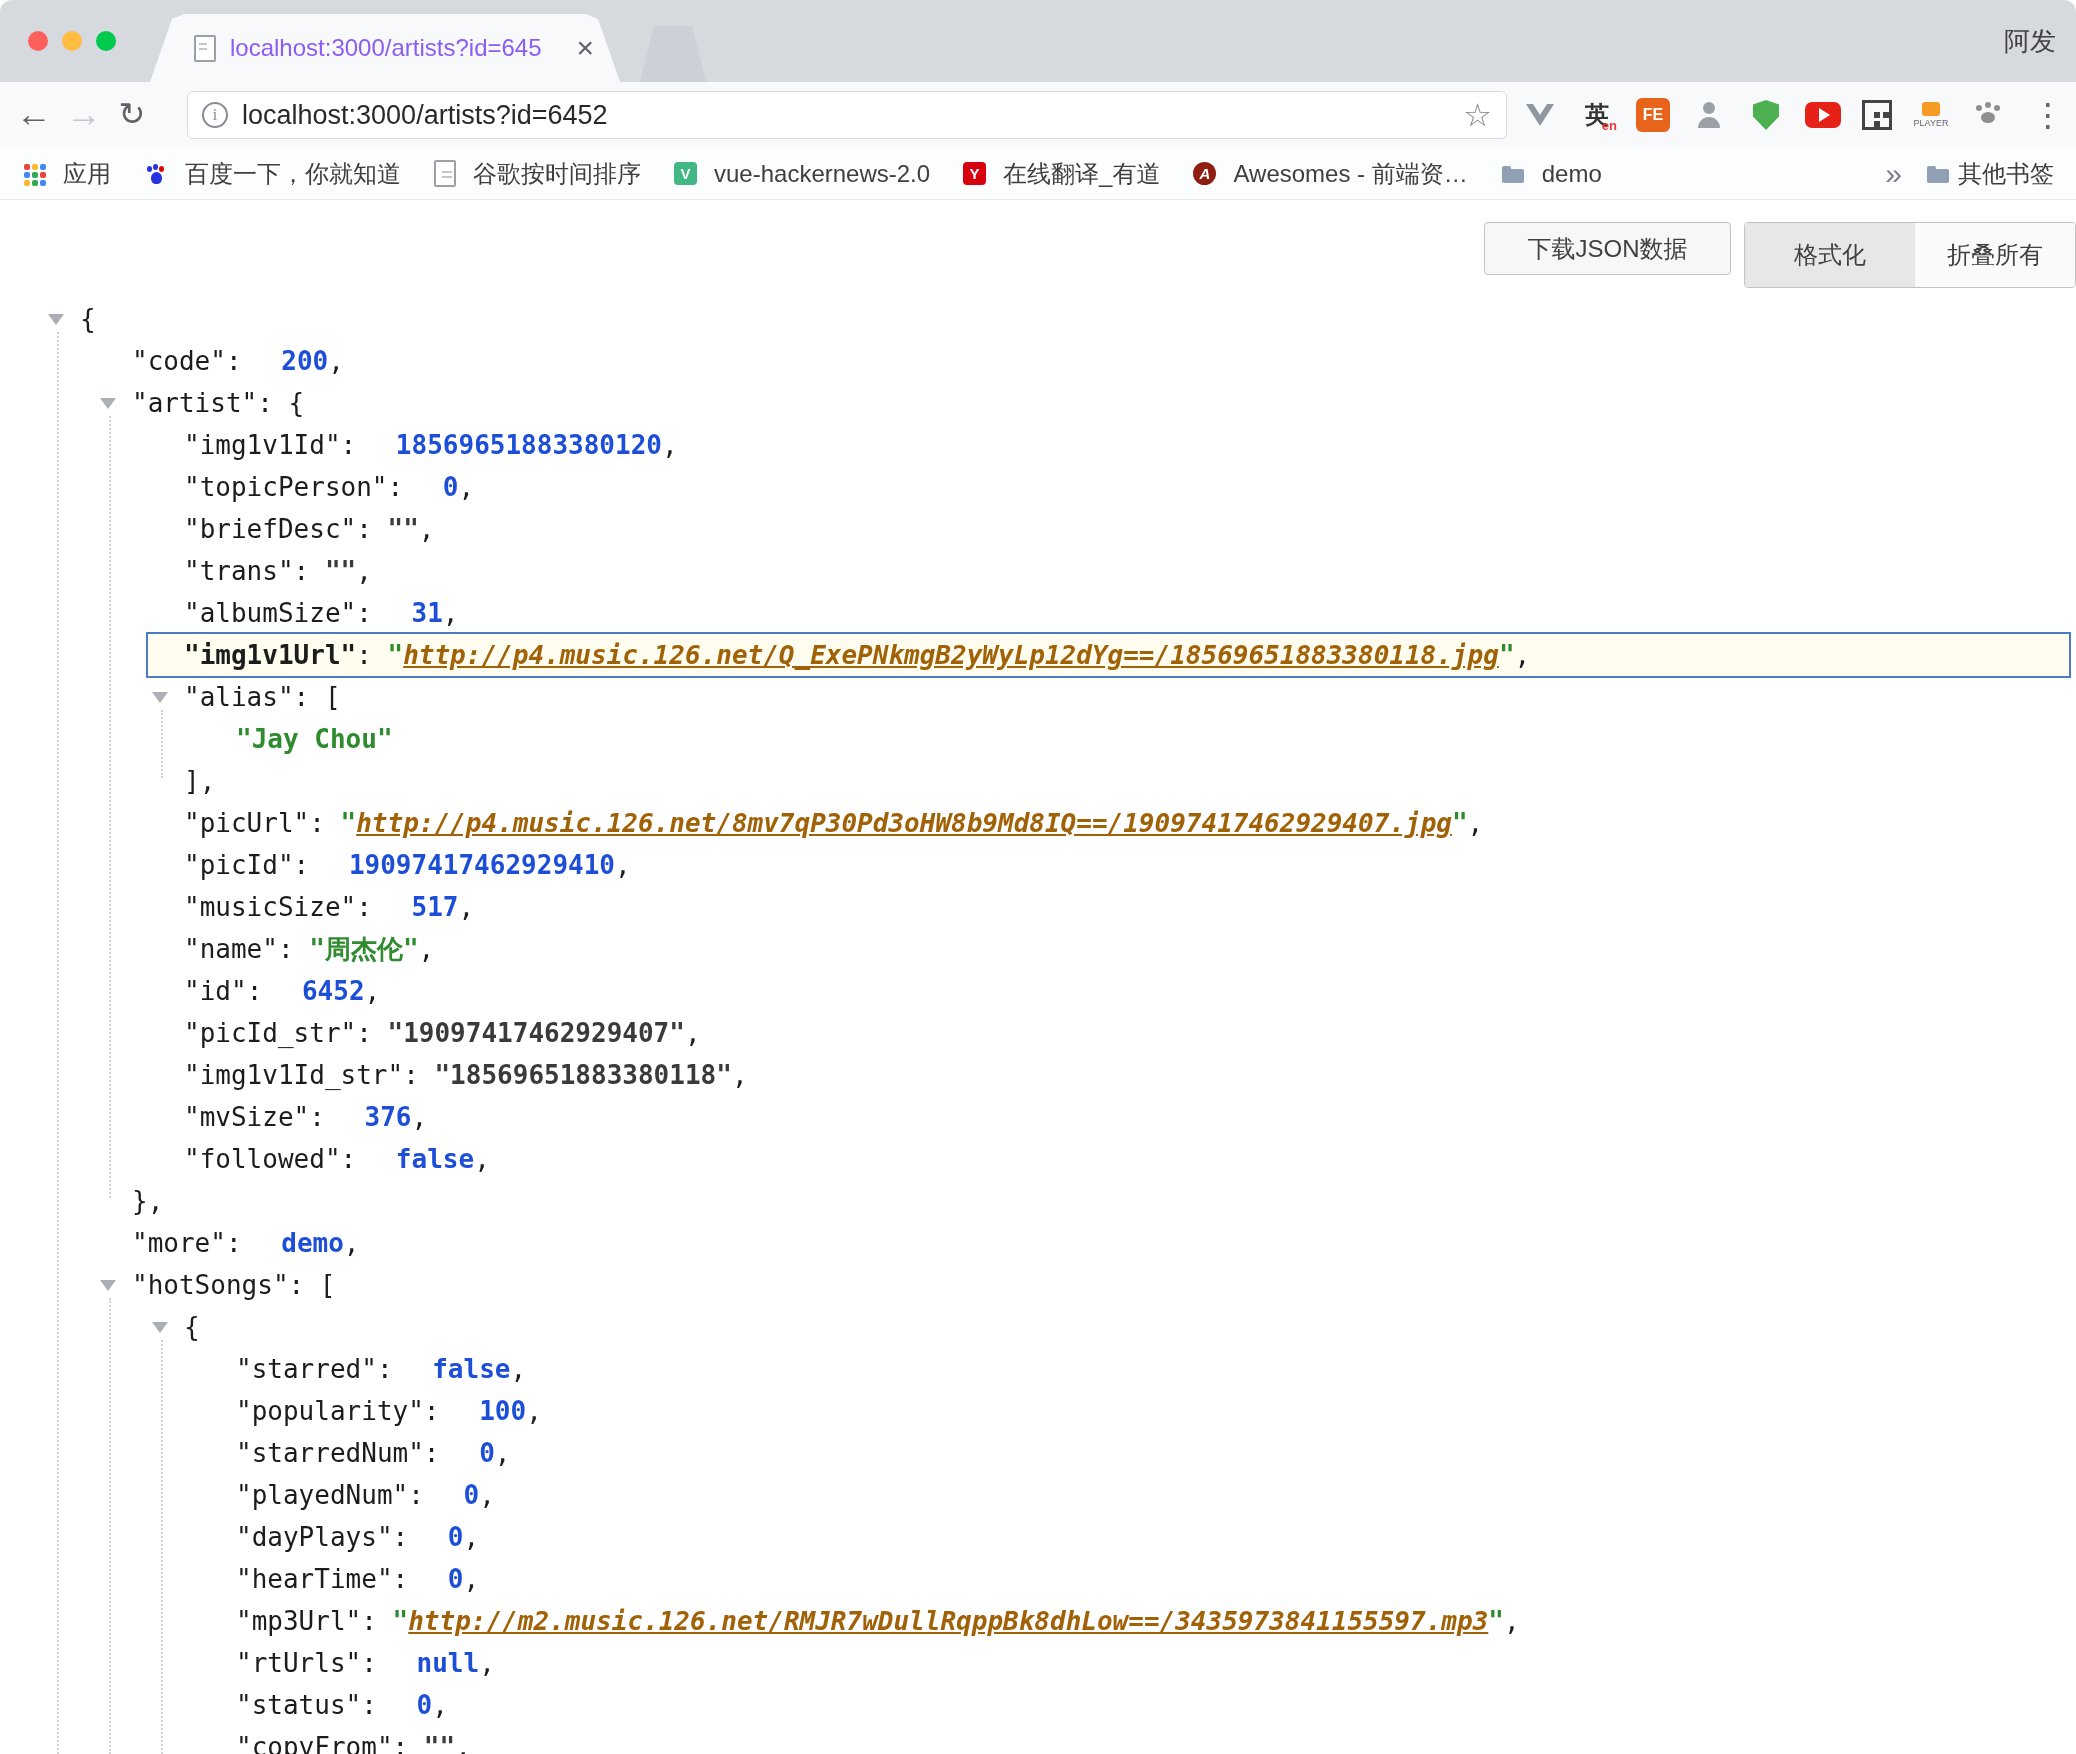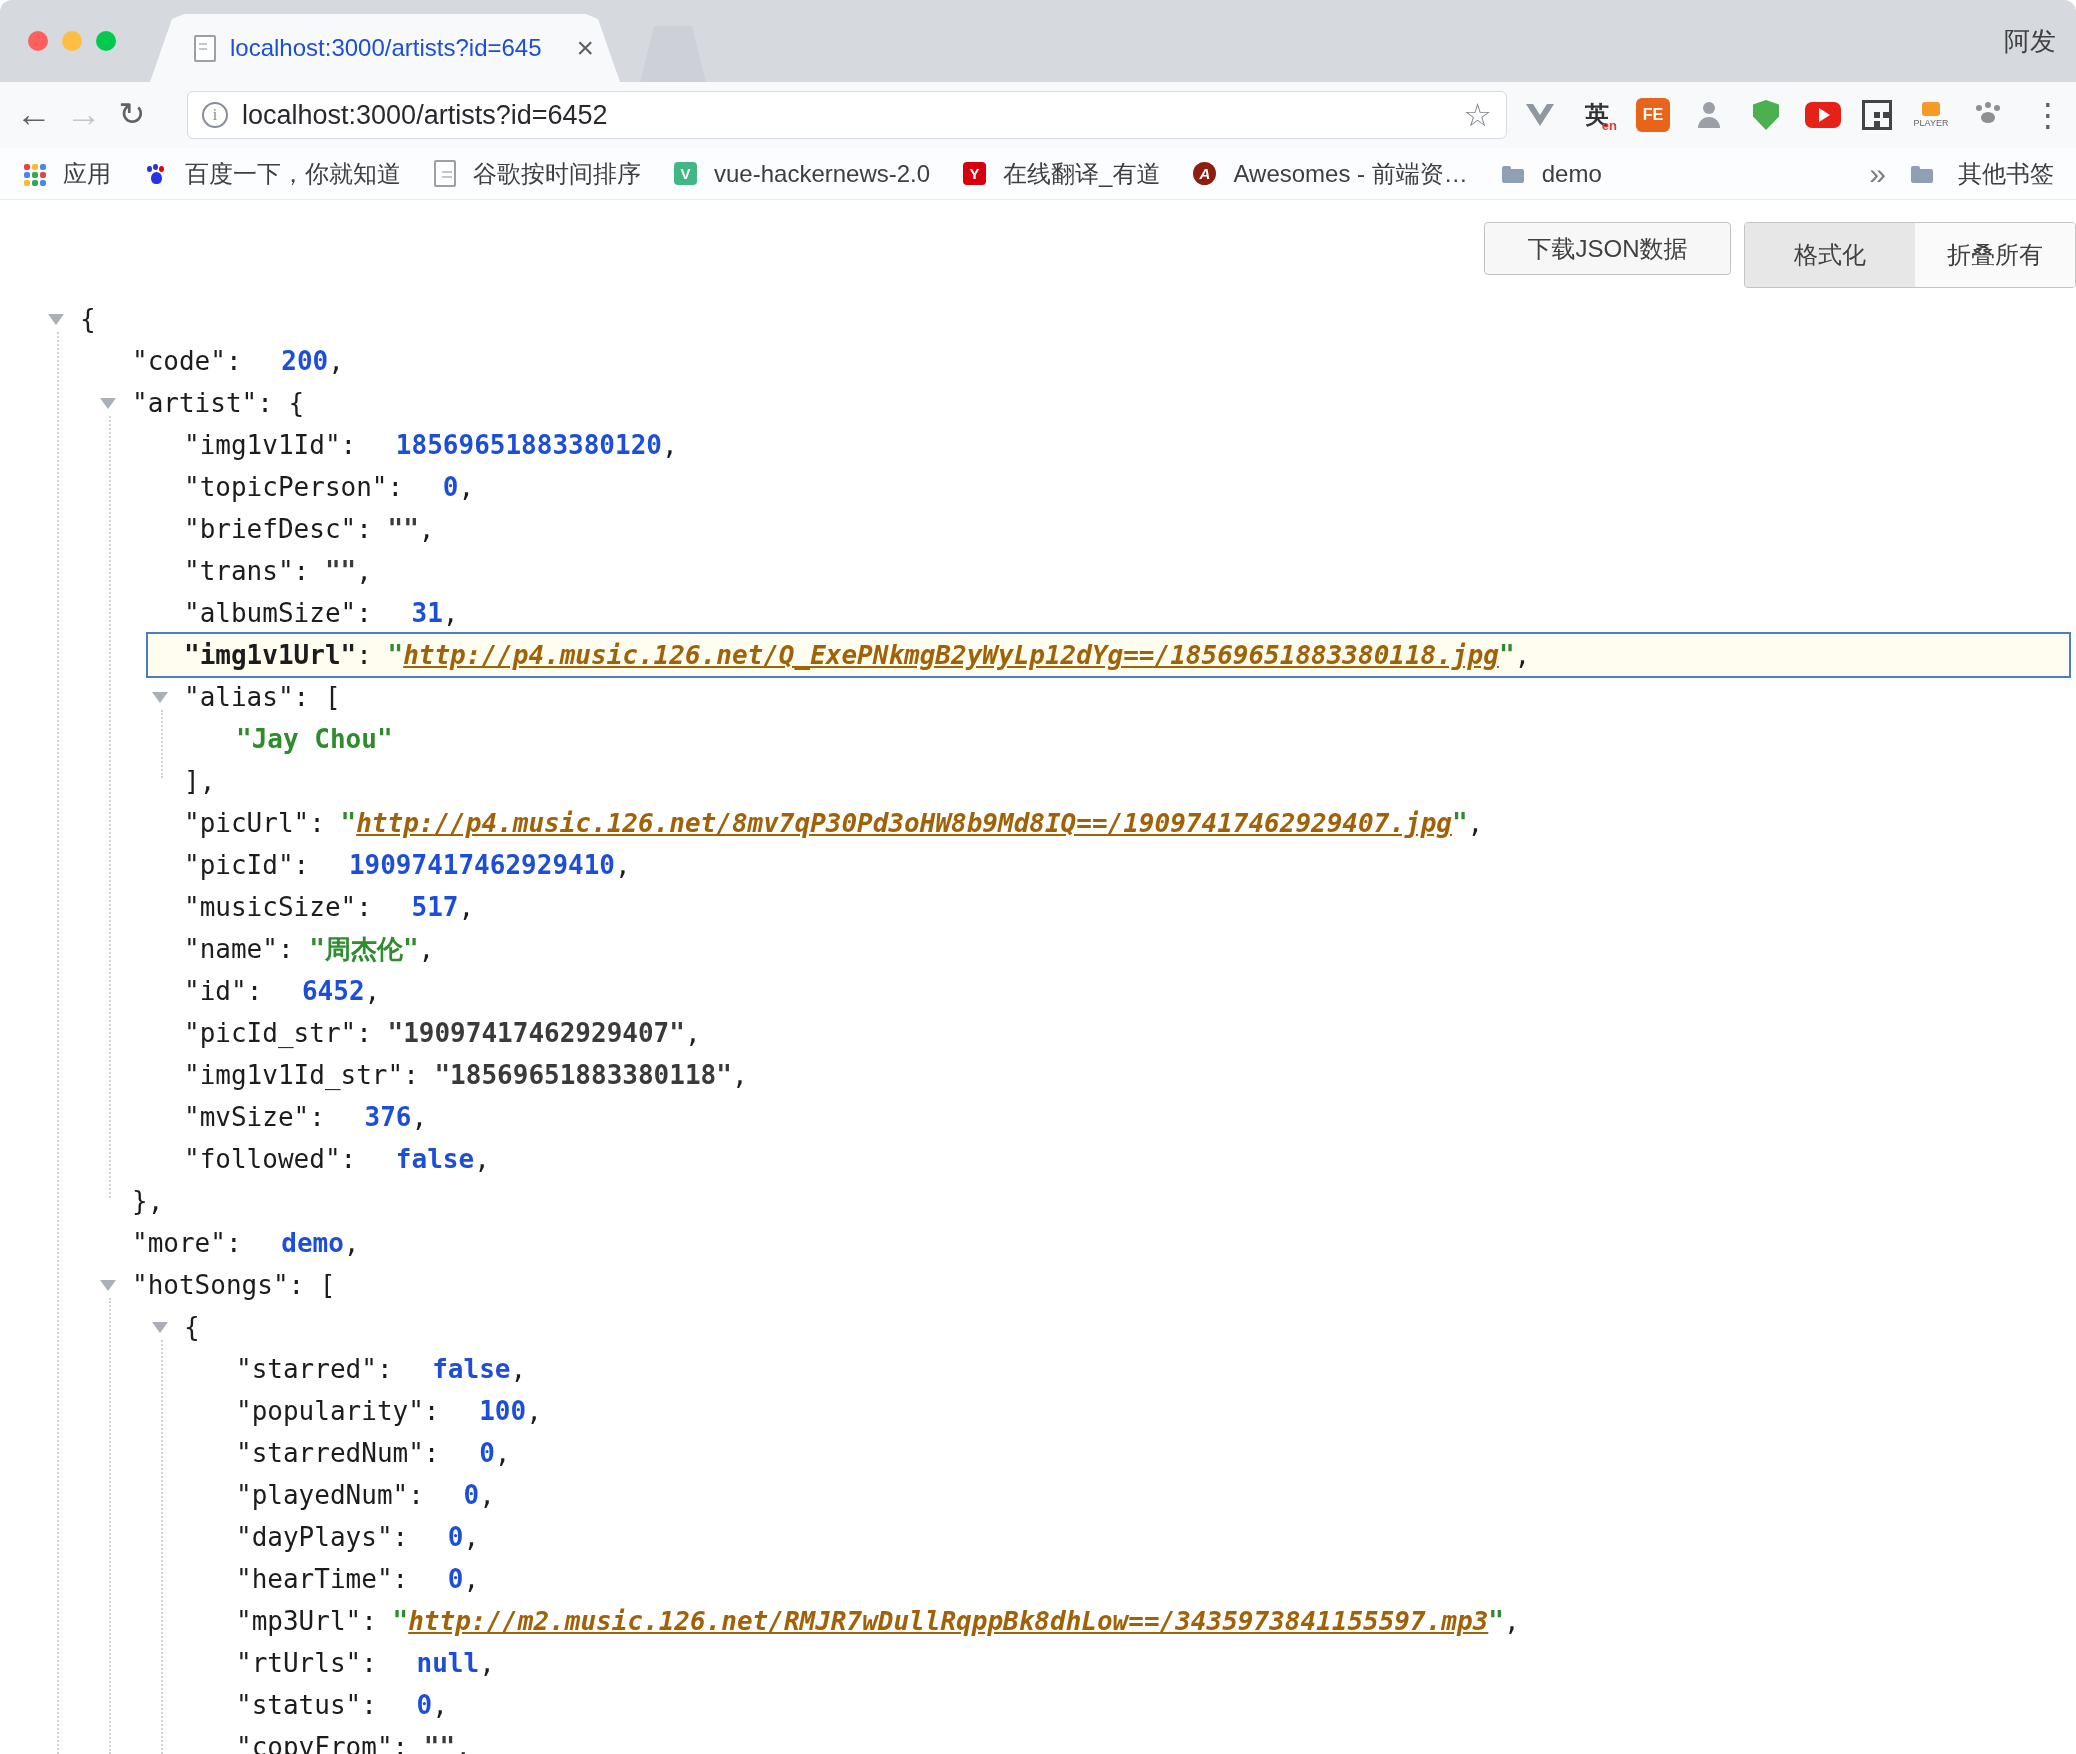--- a/index.html
+++ b/index.html
@@ -9,21 +9,21 @@
   
   .tabstrip { height:82px; background:#d6d9de; position:relative; flex:none; }
   .traffic { position:absolute; left:28px; top:31px; display:flex; gap:14px; }
   .light { width:20px; height:20px; border-radius:50%; }
   .light.red { background:#ff605c; } .light.yellow { background:#ffbd44; } .light.green { background:#00ca4e; }
   .tab { position:absolute; left:150px; top:14px; width:470px; height:68px; background:#f8f9fa;
          clip-path:polygon(0 100%, 22px 5px, 34px 0, 436px 0, 448px 5px, 470px 100%);
          display:flex; align-items:center; padding:0 26px 0 44px; box-sizing:border-box; }
   .tab-fav { width:18px; height:23px; border:2px solid #9aa0a6; border-radius:2px; background:#fff; position:relative; margin-right:14px; flex:none; }
   .tab-fav::after { content:""; position:absolute; left:3px; top:6px; width:8px; height:2px; background:#c3c7cc; box-shadow:0 5px 0 #c3c7cc; }
-  .tab-title { font-size:24px; color:#1d4ed8; white-space:nowrap; overflow:hidden; flex:1; }
+  .tab-title { font-size:24px; color:#8b5cf6; white-space:nowrap; overflow:hidden; flex:1; }
   .tab-close { font-size:30px; color:#5f6368; margin-left:10px; flex:none; }
   .newtab-ghost { position:absolute; left:640px; top:26px; width:66px; height:56px; background:#cdd0d6;
                   clip-path:polygon(0 100%, 14px 0, 52px 0, 66px 100%); }
   .profile-name { position:absolute; right:20px; top:50%; transform:translateY(-50%); font-size:26px; color:#404040; }
 
   
   .navbar { height:66px; background:#f8f9fa; position:relative; flex:none; }
   .nav-btn { position:absolute; top:0; height:66px; line-height:64px; font-size:36px; color:#5f6368; width:44px; text-align:center; }
   .nav-back { left:12px; } .nav-fwd { left:62px; color:#c3c7cd; } .nav-reload { left:110px; font-size:32px; }
   .omnibox { position:absolute; left:187px; top:9px; width:1320px; height:48px; background:#fff; border:1px solid #d8dbe0;
@@ -68,21 +68,21 @@
   .ic-baidu::after { content:""; position:absolute; left:3px; top:4px; width:5px; height:6px; border-radius:50%; background:#2932e1;
      box-shadow:6px -2px 0 #2932e1, 12px 0 0 #e10602; }
   .ic-page { width:18px; height:23px; border:2px solid #9aa0a6; border-radius:2px; background:#fff; }
   .ic-page::after { content:""; position:absolute; left:6px; top:9px; width:10px; height:2px; background:#c3c7cc; box-shadow:0 5px 0 #c3c7cc; }
   .ic-vue { background:#41b883; border-radius:4px; color:#fff; font-weight:bold; font-size:15px; width:23px; height:23px; }
   .ic-youdao { background:#d7000f; border-radius:4px; color:#fff; font-weight:bold; font-size:15px; width:23px; height:23px; }
   .ic-awesomes { background:#8e1d12; border-radius:50%; color:#fff; font-style:italic; font-weight:bold; font-size:15px; width:23px; height:23px; }
   .ic-folder::before { content:""; position:absolute; left:1px; top:4px; width:9px; height:5px; border-radius:2px 2px 0 0; background:#8fa0b4; }
   .ic-folder::after { content:""; position:absolute; left:1px; top:7px; width:22px; height:14px; border-radius:2px; background:#8fa0b4; }
   .bm-chevron { margin-left:auto; font-size:30px; color:#7a7f85; padding:0 6px; flex:none; }
-  .bm-other { display:flex; align-items:center; gap:24px; margin-left:18px; flex:none;font-family:Liberation Serif, serif; }
+  .bm-other { display:flex; align-items:center; gap:8px; margin-left:18px; flex:none;font-family:Liberation Serif, serif; }
 
   
   .content { flex:1; position:relative; background:#fff; }
   .btn { font-family:"Liberation Sans","DejaVu Sans",sans-serif; font-size:24px; color:#404040;
          border:1px solid #c3c3c3; background:#f7f7f7; border-radius:4px; cursor:pointer; }
   .btn-download { position:absolute; left:1484px; top:22px; width:247px; height:53px; }
   .btn-group { position:absolute; left:1744px; top:22px; height:66px; display:flex; border:1px solid #c3c3c3; border-radius:4px;
                overflow:hidden; box-sizing:border-box; }
   .btn-group .btn { border:none; border-radius:0; height:100%; }
   .btn-format { width:170px; background:#e7e7e7; border-right:1px solid #c3c3c3; }

